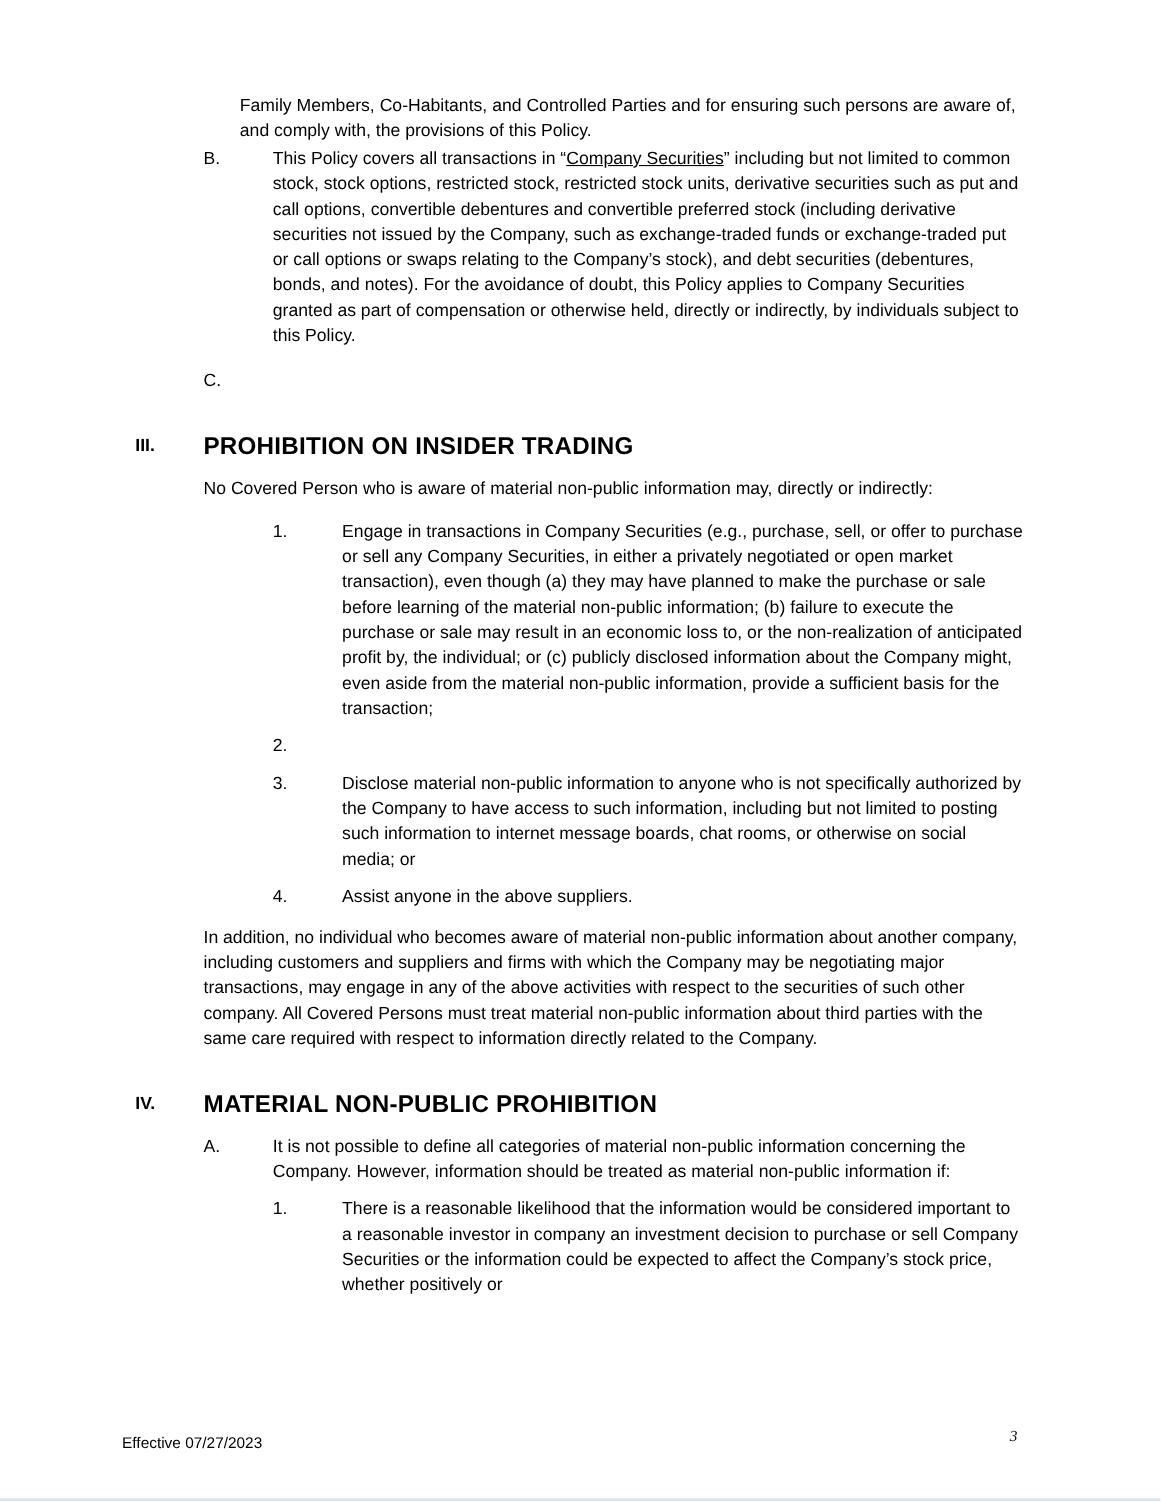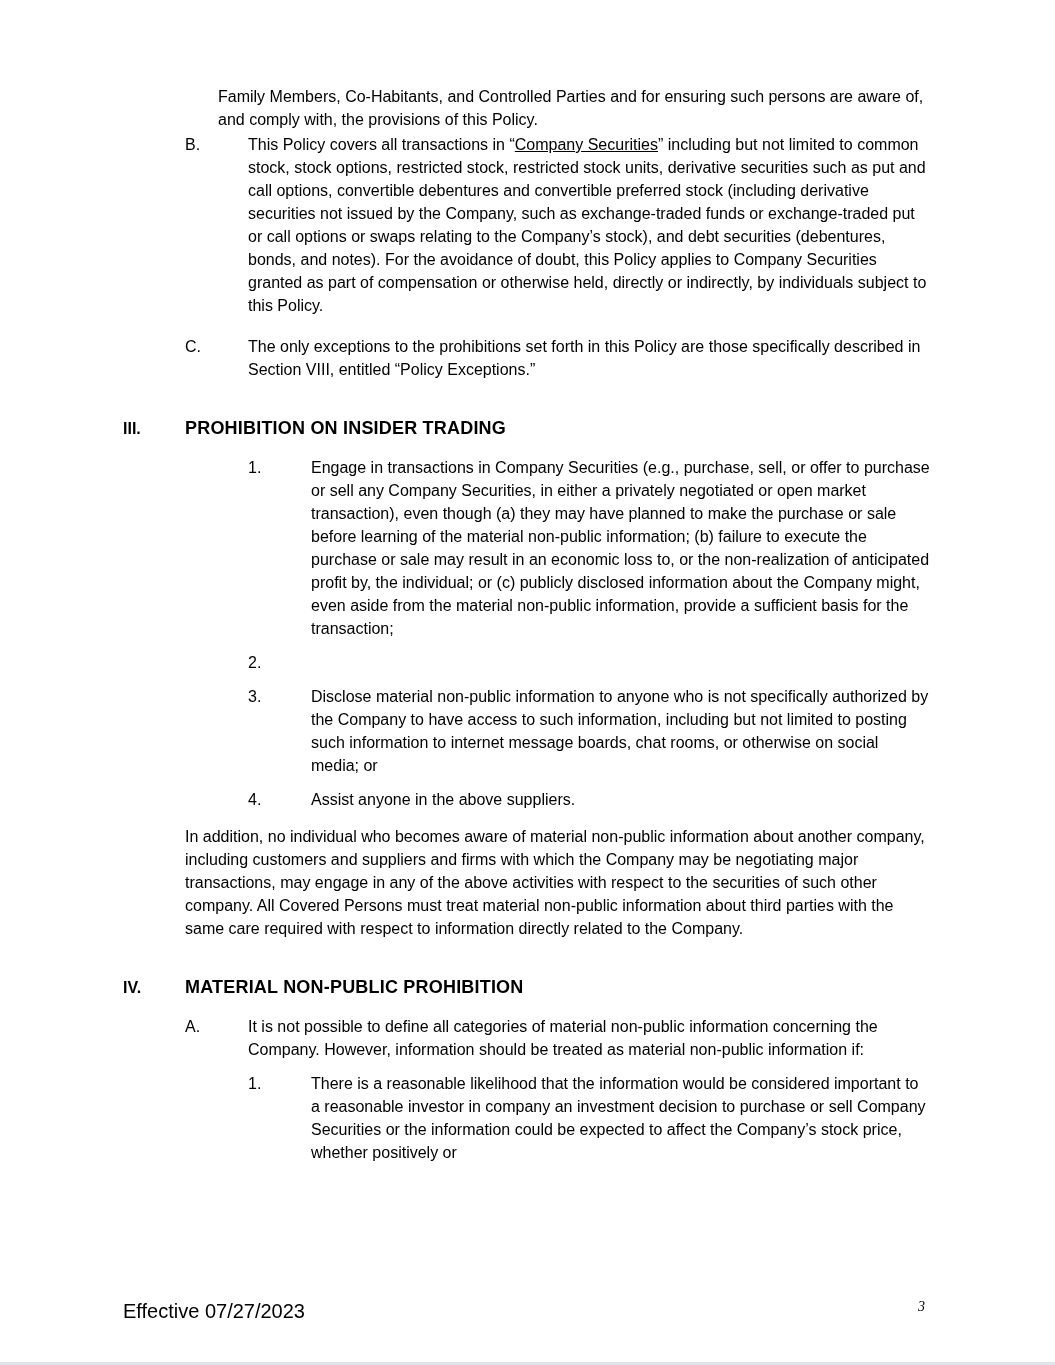--- a/index.html
+++ b/index.html
@@ -27,33 +27,33 @@
   .body-para { margin-left: 62px; }
 
   .mb0  { margin-bottom: 0; }
   .mb11 { margin-bottom: 11px; }
   .mb14 { margin-bottom: 14px; }
   .mb16 { margin-bottom: 16px; }
   .mb18 { margin-bottom: 18px; }
 
   .heading { margin-top: 36px; margin-bottom: 16px; }
   .heading h2 {
-    font-size: 18px;
+    font-size: 22px;
     font-weight: bold;
     line-height: 23px;
     letter-spacing: 0.2px;
   }
 
   .u { text-decoration: underline; }
 
   .footer-left {
     position: absolute;
-    left: 123px;
+    left: 111px;
     top: 1300px;
-    font-size: 20px;
+    font-size: 14px;
   }
   .footer-page {
     position: absolute;
     right: 130px;
     top: 1295px;
     font-family: "Liberation Serif", serif;
     font-style: italic;
     font-size: 14px;
   }
   .bottom-edge {
@@ -71,28 +71,28 @@
 
     <p class="cont-para">Family Members, Co-Habitants, and Controlled Parties and for ensuring such persons are aware of, and comply with, the provisions of this Policy.</p>
 
     <div class="row ind1 mb18">
       <span class="lbl">B.</span>
       <p class="txt"><span>This Policy covers all transactions in “</span><span class="u">Company Securities</span><span>” including but not limited to common stock, stock options, restricted stock, restricted stock units, derivative securities such as put and call options, convertible debentures and convertible preferred stock (including derivative securities not issued by the Company, such as exchange-traded funds or exchange-traded put or call options or swaps relating to the Company’s stock), and debt securities (debentures, bonds, and notes). For the avoidance of doubt, this Policy applies to Company Securities granted as part of compensation or otherwise held, directly or indirectly, by individuals subject to this Policy.</span></p>
     </div>
 
     <div class="row ind1 mb0">
       <span class="lbl">C.</span>
-      <p class="txt">The only exceptions to the prohibitions set forth in this Policy are those specifically described in Section VIII, entitled “Policy Exceptions.”</p>
     </div>
 
     <div class="row heading">
       <span class="hlbl">III.</span>
       <h2>PROHIBITION ON INSIDER TRADING</h2>
     </div>
 
+    <p class="body-para mb16">No Covered Person who is aware of material non-public information may, directly or indirectly:</p>
 
     <div class="row ind2 mb11">
       <span class="lbl">1.</span>
       <p class="txt">Engage in transactions in Company Securities (e.g., purchase, sell, or offer to purchase or sell any Company Securities, in either a privately negotiated or open market transaction), even though (a) they may have planned to make the purchase or sale before learning of the material non-public information; (b) failure to execute the purchase or sale may result in an economic loss to, or the non-realization of anticipated profit by, the individual; or (c) publicly disclosed information about the Company might, even aside from the material non-public information, provide a sufficient basis for the transaction;</p>
     </div>
 
     <div class="row ind2 mb11">
       <span class="lbl">2.</span>
     </div>
 

